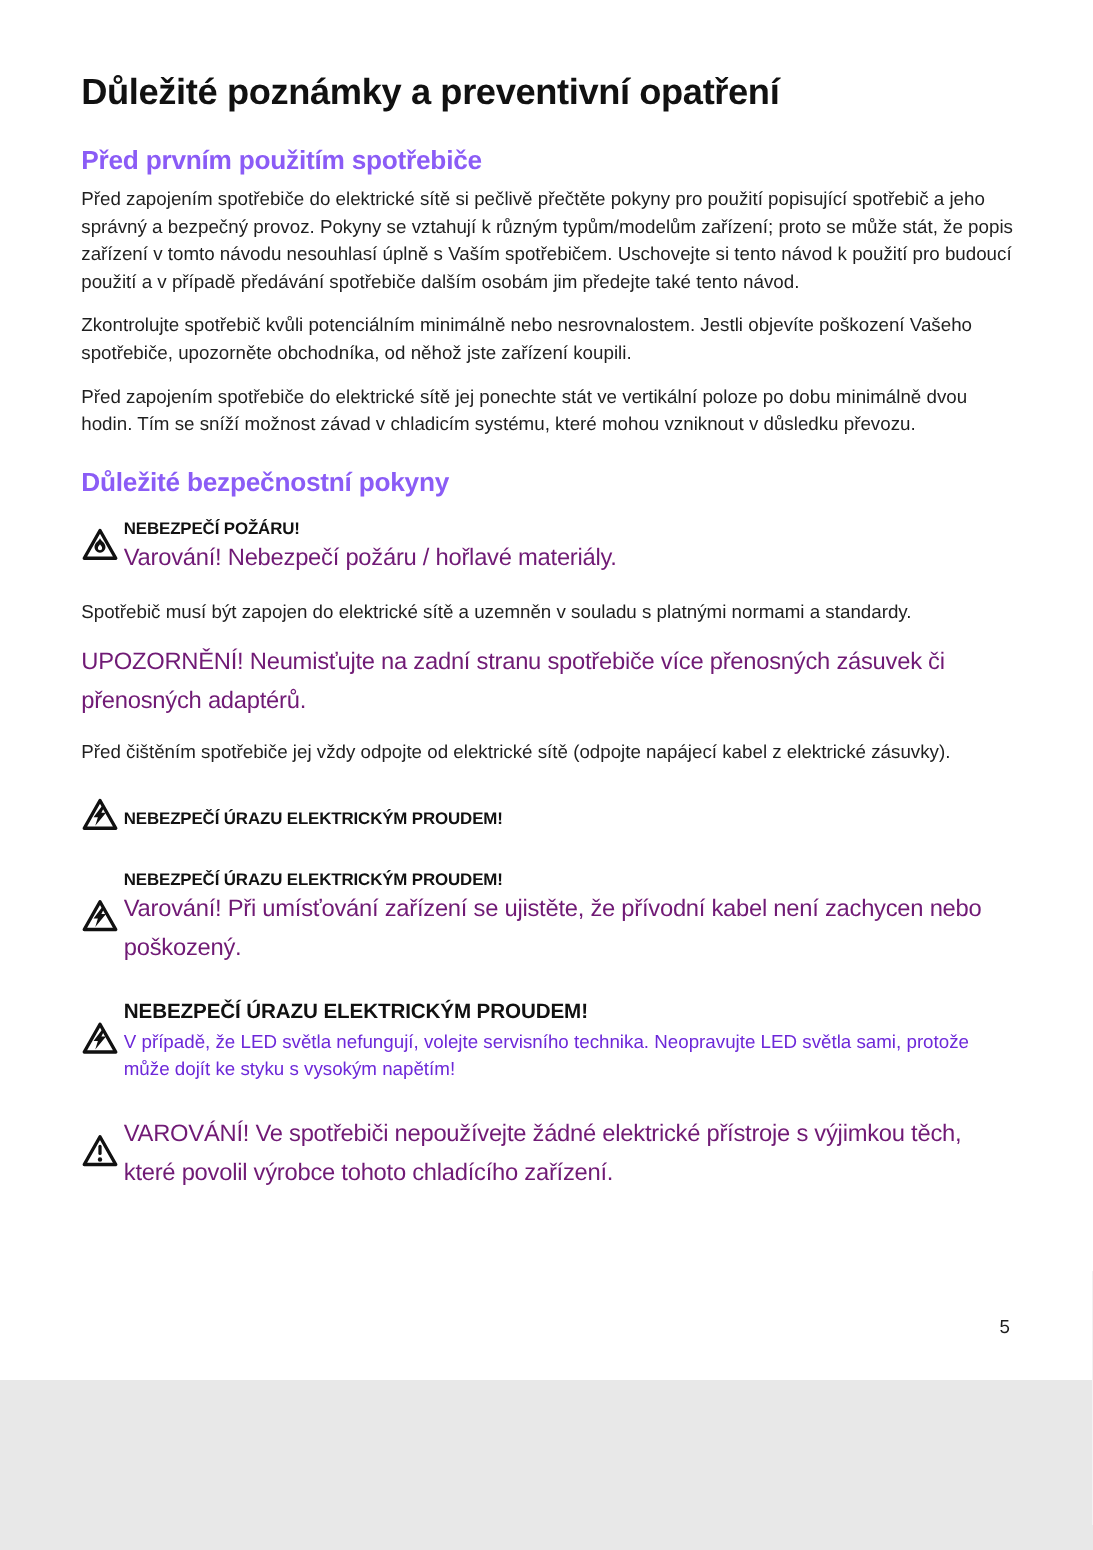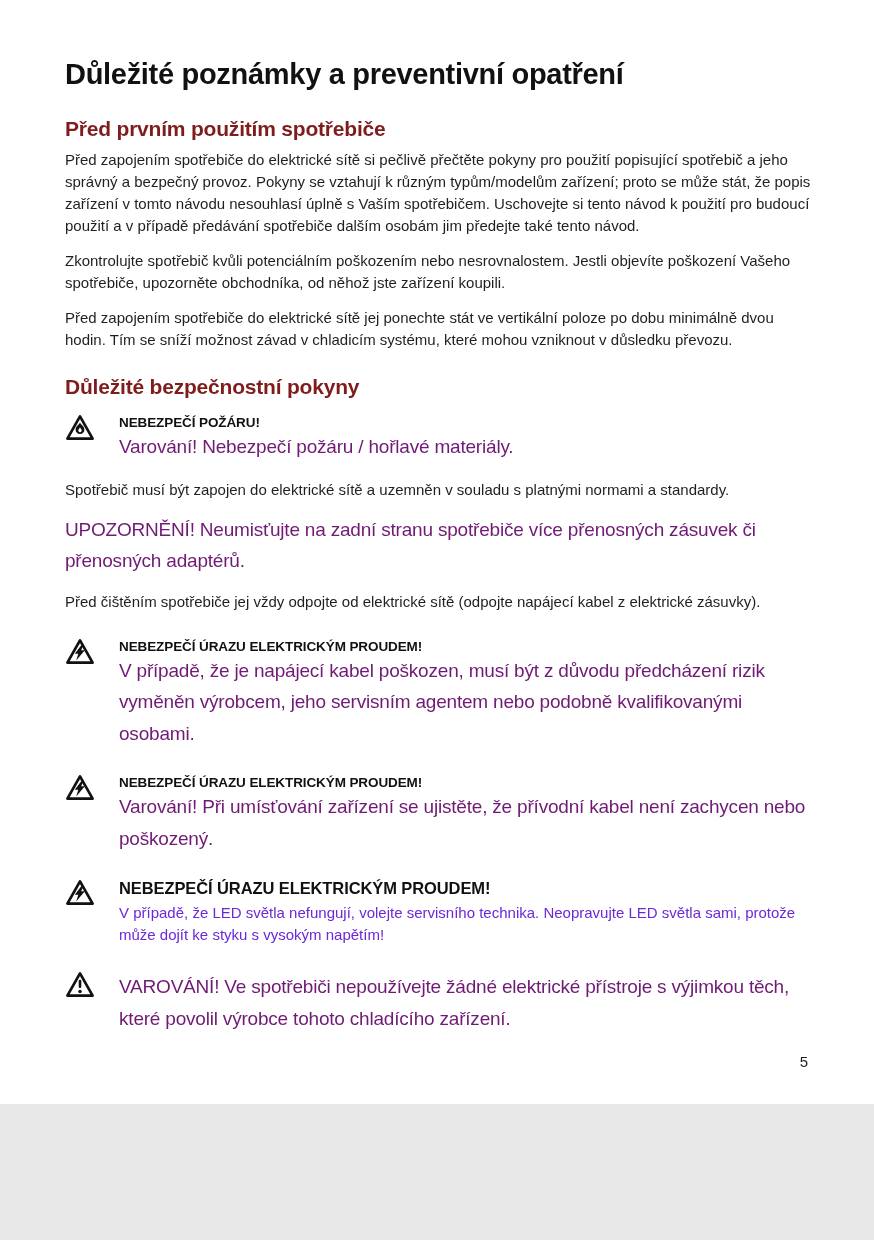--- a/index.html
+++ b/index.html
@@ -11,35 +11,35 @@
     padding-left:23px;
   }
   .content {
     position:absolute; left:65px; top:0; width:748px;
   }
   h1.doc-title {
     padding-top:58px; font-size:29px; font-weight:bold; letter-spacing:-0.3px;
     margin-bottom:26px; color:#111;
   }
   h2.section-heading {
-    font-size:21px; font-weight:bold; letter-spacing:-0.2px; color:#7f1d1d;
+    font-size:21px; font-weight:bold; letter-spacing:-0.2px; color:#8b5cf6;
   }
   h2.mb { margin-bottom:8px; }
   h2.mt { margin-top:24px; margin-bottom:12px; }
   p.body {
     font-size:15px; line-height:22px; margin-bottom:13px; color:#1f1f1f;
   }
   p.body.tight { margin-bottom:0; }
   .big-text {
     font-size:19px; line-height:31.5px; font-weight:normal; color:#701a75;
     letter-spacing:-0.2px;
   }
   .notice-block { margin:10px 0 14px 0; }
   .warn-row {
-    display:flex; align-items:flex-start; gap:24px;
+    display:flex; align-items:center; gap:4px;
   }
   .warn-row.m1 { margin:14px 0 10px 0; }
   .warn-row.m2 { margin:24px 0 14px 0; }
   .warn-icon { flex:none; width:30px; padding-top:1px; }
   .warn-col { flex:1; min-width:0; }
   .warn-label {
     font-size:13.5px; font-weight:bold; letter-spacing:-0.1px; color:#111;
     padding-top:2px;
   }
   .warn-label.lg { font-size:16.5px; padding-top:1px; }
@@ -53,21 +53,21 @@
 <body>
 
 <div class="page">
   <div class="content">
 
     <h1 class="doc-title">Důležité poznámky a preventivní opatření</h1>
 
     <h2 class="section-heading mb">Před prvním použitím spotřebiče</h2>
 
     <p class="body">Před zapojením spotřebiče do elektrické sítě si pečlivě přečtěte pokyny pro použití popisující spotřebič a jeho správný a bezpečný provoz. Pokyny se vztahují k různým typům/modelům zařízení; proto se může stát, že popis zařízení v tomto návodu nesouhlasí úplně s Vaším spotřebičem. Uschovejte si tento návod k použití pro budoucí použití a v případě předávání spotřebiče dalším osobám jim předejte také tento návod.</p>
-    <p class="body">Zkontrolujte spotřebič kvůli potenciálním poškozením nebo nesrovnalostem. Jestli objevíte poškození Vašeho spotřebiče, upozorněte obchodníka, od něhož jste zařízení koupili.</p>
+    <p class="body">Zkontrolujte spotřebič kvůli potenciálním minimálně nebo nesrovnalostem. Jestli objevíte poškození Vašeho spotřebiče, upozorněte obchodníka, od něhož jste zařízení koupili.</p>
     <p class="body tight">Před zapojením spotřebiče do elektrické sítě jej ponechte stát ve vertikální poloze po dobu minimálně dvou hodin. Tím se sníží možnost závad v chladicím systému, které mohou vzniknout v důsledku převozu.</p>
 
     <h2 class="section-heading mt">Důležité bezpečnostní pokyny</h2>
 
     <div class="warn-row m1">
       <span class="warn-icon">
         <svg viewBox="0 0 30 27" width="30" height="27">
           <path d="M15 2.4 L27.6 24.6 H2.4 Z" fill="#ffffff" stroke="#111111" stroke-width="2.7" stroke-linejoin="round"></path>
           <path d="M15 8.6 c1.3 2.7 4.4 3.7 4.4 7.1 a4.4 4.4 0 1 1 -8.8 0 c0 -3.4 3.1 -4.4 4.4 -7.1 z" fill="#111111"></path>
           <path d="M15 13.4 c.55 1.2 1.7 1.6 1.7 3.1 a1.7 1.7 0 1 1 -3.4 0 c0 -1.5 1.15 -1.9 1.7 -3.1 z" fill="#ffffff"></path>
@@ -87,21 +87,20 @@
 
     <div class="warn-row m2">
       <span class="warn-icon">
         <svg viewBox="0 0 30 27" width="30" height="27">
           <path d="M15 2.4 L27.6 24.6 H2.4 Z" fill="#ffffff" stroke="#111111" stroke-width="2.7" stroke-linejoin="round"></path>
           <path d="M16.6 6.8 L9.8 15.8 h3.5 L11.2 22.6 L19.8 12.2 h-3.7 L18.8 6.8 Z" fill="#111111"></path>
         </svg>
       </span>
       <div class="warn-col">
         <div class="warn-label">NEBEZPEČÍ ÚRAZU ELEKTRICKÝM PROUDEM!</div>
-        <div class="big-text warn-text-large">V případě, že je napájecí kabel poškozen, musí být z důvodu předcházení rizik vyměněn výrobcem, jeho servisním agentem nebo podobně kvalifikovanými osobami.</div>
       </div>
     </div>
 
     <div class="warn-row m2">
       <span class="warn-icon">
         <svg viewBox="0 0 30 27" width="30" height="27">
           <path d="M15 2.4 L27.6 24.6 H2.4 Z" fill="#ffffff" stroke="#111111" stroke-width="2.7" stroke-linejoin="round"></path>
           <path d="M16.6 6.8 L9.8 15.8 h3.5 L11.2 22.6 L19.8 12.2 h-3.7 L18.8 6.8 Z" fill="#111111"></path>
         </svg>
       </span>

